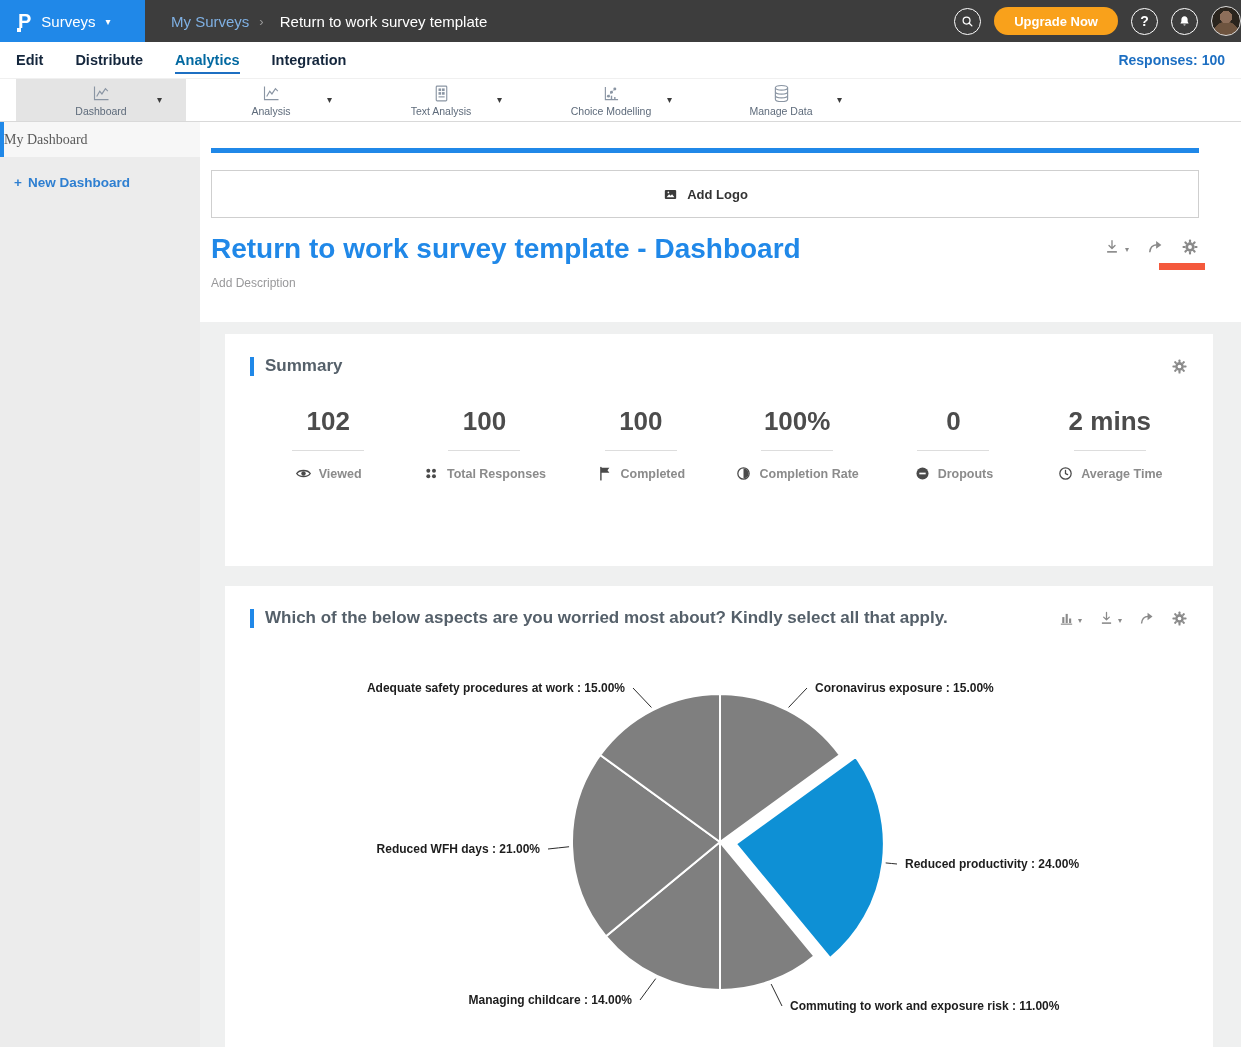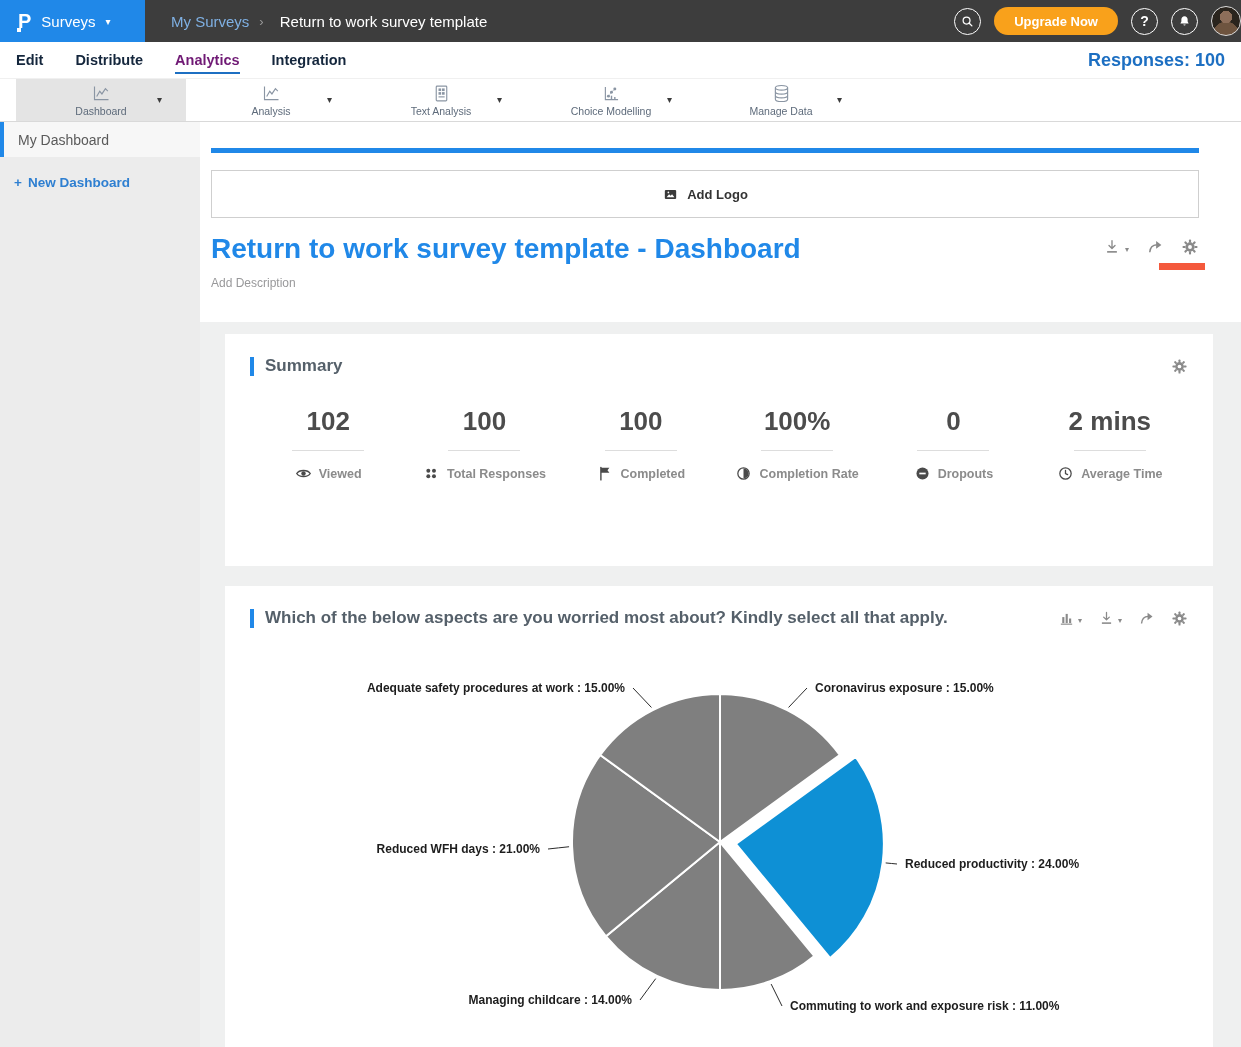--- a/index.html
+++ b/index.html
@@ -28,39 +28,39 @@
   .avatar { width:30px; height:30px; border-radius:50%; border:1.5px solid #ddd; cursor:pointer;
     background:
       radial-gradient(circle at 50% 36%, #8d6e5a 0 27%, rgba(0,0,0,0) 28%),
       radial-gradient(circle at 50% 100%, #6e543f 0 42%, rgba(0,0,0,0) 43%),
       #2a241d; }
 
   
   .subnav { height:36px; display:flex; align-items:center; padding:0 16px; background:#fff; }
   .subnav-tabs { display:flex; gap:32px; }
   .subnav-tab { font-size:14.5px; font-weight:bold; color:#14263c; cursor:pointer; padding:6px 0 4px;text-align:right; }
-  .subnav-tab.active { color:#701a75; border-bottom:2px solid #1d6fc2; }
-  .responses { margin-left:auto; color:#1d6fc2; font-size:18px; font-weight:bold;text-align:right; }
+  .subnav-tab.active { color:#0369a1; border-bottom:2px solid #1d6fc2; }
+  .responses { margin-left:auto; color:#1d6fc2; font-size:14px; font-weight:bold;text-align:right; }
 
   
   .toolbar { height:44px; display:flex; padding-left:16px; background:#fff;
     border-top:1px solid #f0f0f0; border-bottom:1px solid #d9d9d9; }
   .tool-item { width:170px; position:relative; display:flex; flex-direction:column;
     align-items:center; justify-content:center; cursor:pointer; color:#8a95a3; }
   .tool-item.active { background:#e4e4e4; }
   .tool-item svg { width:21px; height:21px; }
   .tool-label { font-size:10.5px; color:#5e6b7b; margin-top:1px; }
   .tool-caret { position:absolute; right:24px; top:15px; color:#3c3c3c; font-size:10px; }
 
   
   .workspace { display:flex; height:925px; }
   .sidebar { width:200px; background:#ececec; flex-shrink:0; }
   .sb-item { height:35px; display:flex; align-items:center; padding-left:16px;
     font-size:14px; color:#5a5a5a; cursor:pointer; }
-  .sb-item.active { background:#f7f7f7; border-left:4px solid #2088e8; padding-left:14px; }
+  .sb-item.active { background:#f7f7f7; border-left:4px solid #2088e8; padding-left:0;font-family:Liberation Serif, serif; }
   .sb-new { margin-top:18px; padding-left:14px; color:#2e7fd1; font-size:13.5px; font-weight:bold;
     cursor:pointer; display:flex; gap:6px; align-items:center; }
 
   .main { flex:1; background:#eff0f0; overflow:hidden; }
 
   
   .header-section { background:#fff; padding:26px 0 32px 11px; }
   .accentbar-top { width:988px; height:5px; background:#2088e8; }
   .addlogo-box { width:988px; height:48px; margin-top:17px; border:1px solid #cfcfcf;
     display:flex; align-items:center; justify-content:center; gap:8px;

